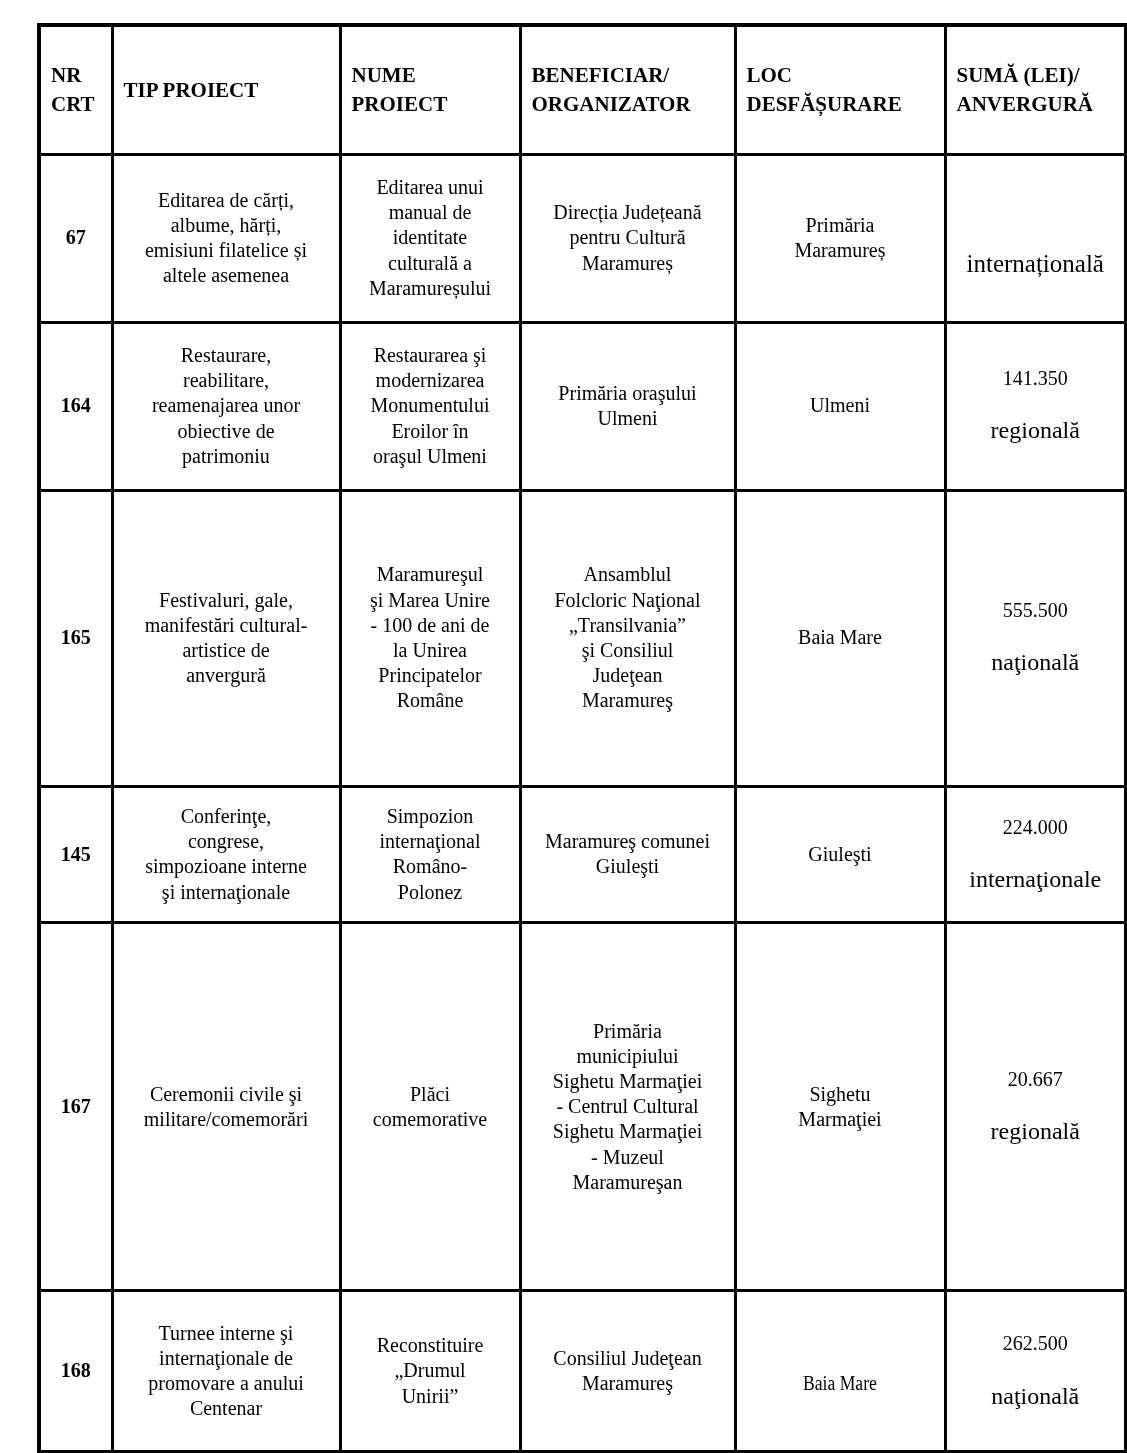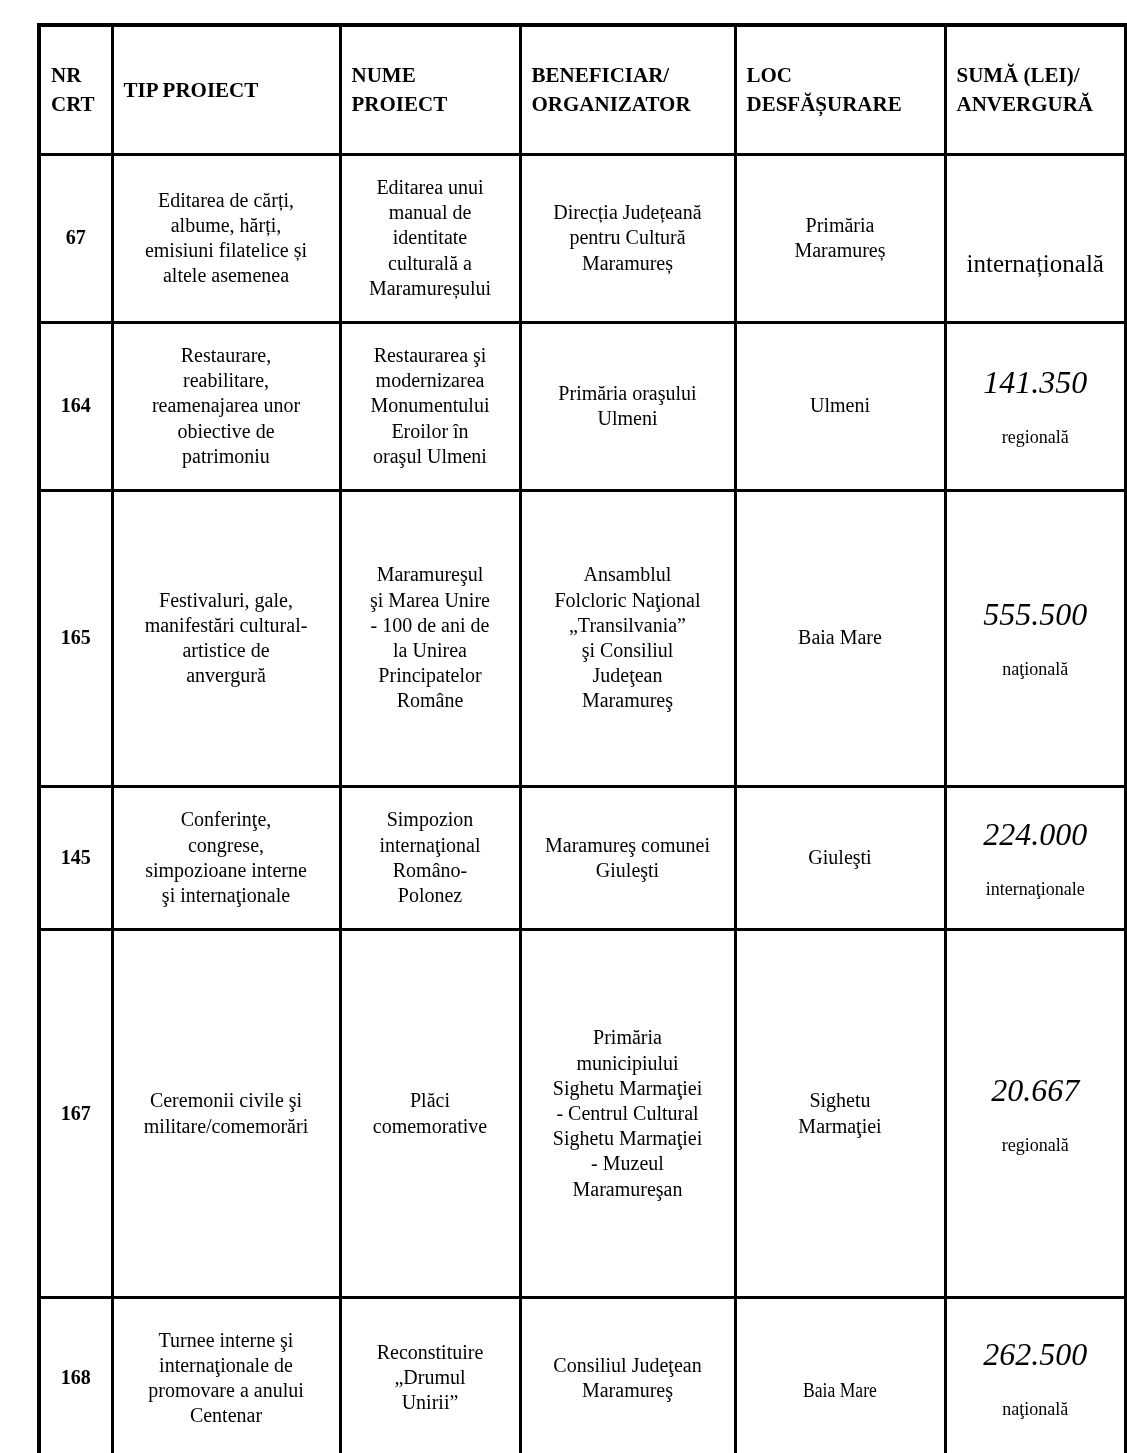--- a/index.html
+++ b/index.html
@@ -41,26 +41,25 @@
     font-weight: bold;
   }
   .h-header { height: 129px; }
   .h-67  { height: 168px; }
   .h-164 { height: 168px; }
   .h-165 { height: 296px; }
   .h-166 { height: 129px; }
   .h-167 { height: 368px; }
   .h-168 { height: 161px; }
   .amount {
-    font-size: 32px;
+    font-size: 20px;
     line-height: 1.2;
-    font-style: italic;
   }
   .anvergura {
-    font-size: 18px;
+    font-size: 24px;
     line-height: 1.26;
   }
   .anvergura.big {
     font-size: 25px;
     margin-top: 26px;
   }
   .narrow {
     display: inline-block;
     transform: scaleX(0.88);
     transform-origin: center;

